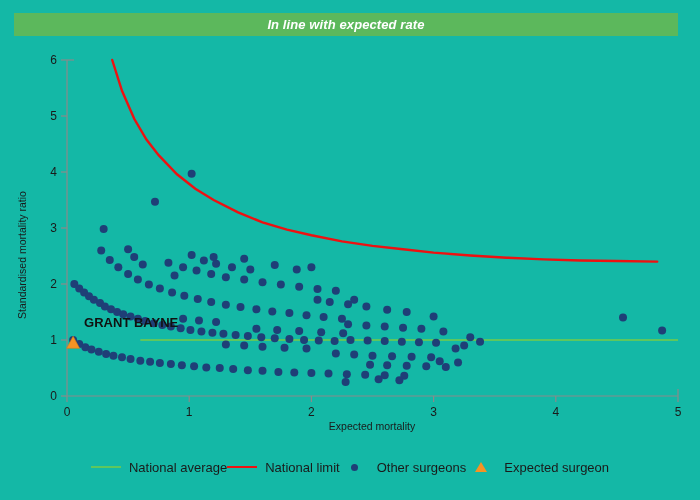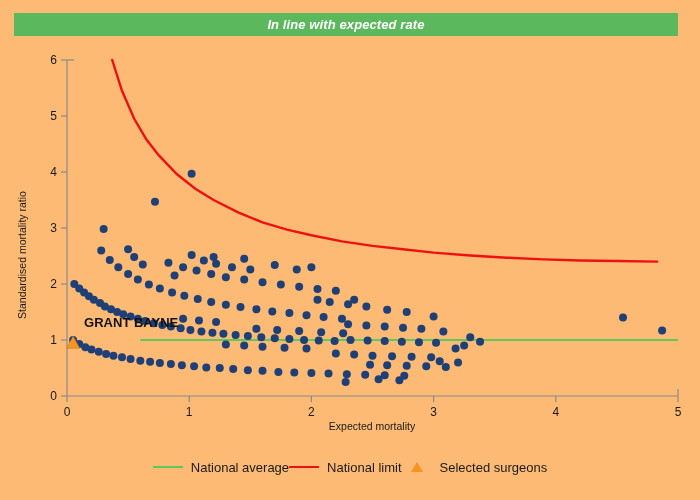--- a/index.html
+++ b/index.html
@@ -11,21 +11,21 @@
     width: 700px;
     height: 500px;
     font-family: "Liberation Sans", sans-serif;
     overflow: hidden;
     position: relative;
   }
   #page {
     position: relative;
     width: 700px;
     height: 500px;
-    background: #fdba74;
+    background: #14b8a6;
   }
   
   .status-banner {
     position: absolute;
     left: 14px;
     top: 13px;
     width: 664px;
     height: 23px;
     background: #5cb85c;
     display: flex;
@@ -374,18 +374,22 @@
   <div class="legend">
     <div class="legend-item">
       <span class="swatch-line green"></span>
       <span class="legend-label">National average</span>
     </div>
     <div class="legend-item">
       <span class="swatch-line red"></span>
       <span class="legend-label">National limit</span>
     </div>
     <div class="legend-item">
+      <span class="swatch-dot"></span>
+      <span class="legend-label">Other surgeons</span>
+    </div>
+    <div class="legend-item">
       <span class="swatch-tri"></span>
-      <span class="legend-label">Selected surgeons</span>
+      <span class="legend-label">Expected surgeon</span>
     </div>
   </div>
 
 </div>
 
 </body></html>

